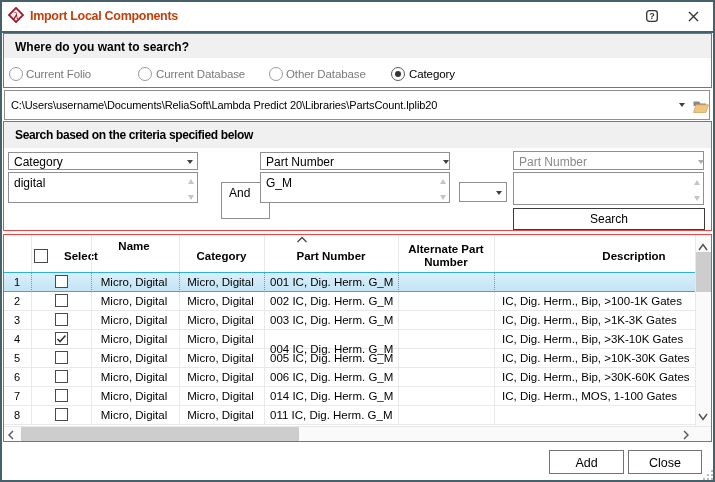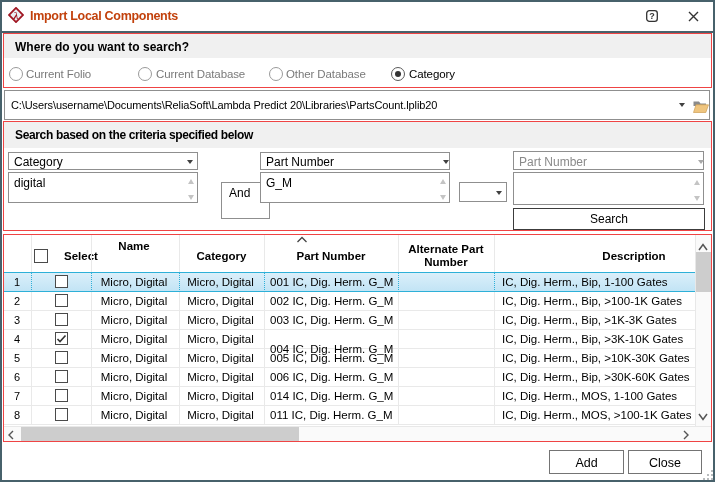--- a/index.html
+++ b/index.html
@@ -127,21 +127,20 @@
   <div class="colline" style="left:394px; top:0; height:190px;"></div>
   <div class="colline" style="left:490px; top:0; height:190px;"></div>
 
   <div class="abs" style="left:0; top:37px; width:692px; height:20px; background:linear-gradient(#dbeffa,#c2e4f5); border-top:1px solid #2eb0d8; border-bottom:1px solid #2eb0d8;"></div>
 
   <div class="cell" style="left:0; top:41px; width:26px; text-align:center; font-size:11px;">1</div>
 <div class="cb" style="left:51px; top:40px;"></div>
 <div class="cell" style="left:86px; top:41px; width:88px; text-align:center;">Micro, Digital</div>
 <div class="cell" style="left:174px; top:41px; width:85px; text-align:center;">Micro, Digital</div>
 <div class="cell" style="left:266px; top:41px;">001 IC, Dig. Herm. G_M</div>
-<div class="cell" style="left:498px; top:41px;">IC, Dig. Herm., Bip, 1-100 Gates</div>
 <div class="rowline" style="left:0; top:75px; width:691px;"></div>
 <div class="cell" style="left:0; top:60px; width:26px; text-align:center; font-size:11px;">2</div>
 <div class="cb" style="left:51px; top:59px;"></div>
 <div class="cell" style="left:86px; top:60px; width:88px; text-align:center;">Micro, Digital</div>
 <div class="cell" style="left:174px; top:60px; width:85px; text-align:center;">Micro, Digital</div>
 <div class="cell" style="left:266px; top:60px;">002 IC, Dig. Herm. G_M</div>
 <div class="cell" style="left:498px; top:60px;">IC, Dig. Herm., Bip, &gt;100-1K Gates</div>
 <div class="rowline" style="left:0; top:94px; width:691px;"></div>
 <div class="cell" style="left:0; top:79px; width:26px; text-align:center; font-size:11px;">3</div>
 <div class="cb" style="left:51px; top:78px;"></div>
@@ -179,21 +178,20 @@
 <div class="cell" style="left:86px; top:155px; width:88px; text-align:center;">Micro, Digital</div>
 <div class="cell" style="left:174px; top:155px; width:85px; text-align:center;">Micro, Digital</div>
 <div class="cell" style="left:266px; top:155px;">014 IC, Dig. Herm. G_M</div>
 <div class="cell" style="left:498px; top:155px;">IC, Dig. Herm., MOS, 1-100 Gates</div>
 <div class="rowline" style="left:0; top:189px; width:691px;"></div>
 <div class="cell" style="left:0; top:174px; width:26px; text-align:center; font-size:11px;">8</div>
 <div class="cb" style="left:51px; top:173px;"></div>
 <div class="cell" style="left:86px; top:174px; width:88px; text-align:center;">Micro, Digital</div>
 <div class="cell" style="left:174px; top:174px; width:85px; text-align:center;">Micro, Digital</div>
 <div class="cell" style="left:266px; top:174px;">011 IC, Dig. Herm. G_M</div>
-<div class="cell" style="left:498px; top:174px;">IC, Dig. Herm., MOS, &gt;100-1K Gates</div>
   <div class="abs" style="left:27px; top:38px; width:1px; height:19px; background-image:linear-gradient(#2eb0d8 50%, rgba(0,0,0,0) 50%); background-size:1px 2px;"></div>
     <div class="abs" style="left:87px; top:38px; width:1px; height:19px; background-image:linear-gradient(#2eb0d8 50%, rgba(0,0,0,0) 50%); background-size:1px 2px;"></div>
     <div class="abs" style="left:175px; top:38px; width:1px; height:19px; background-image:linear-gradient(#2eb0d8 50%, rgba(0,0,0,0) 50%); background-size:1px 2px;"></div>
     <div class="abs" style="left:260px; top:38px; width:1px; height:19px; background-image:linear-gradient(#2eb0d8 50%, rgba(0,0,0,0) 50%); background-size:1px 2px;"></div>
     <div class="abs" style="left:394px; top:38px; width:1px; height:19px; background-image:linear-gradient(#2eb0d8 50%, rgba(0,0,0,0) 50%); background-size:1px 2px;"></div>
     <div class="abs" style="left:490px; top:38px; width:1px; height:19px; background-image:linear-gradient(#2eb0d8 50%, rgba(0,0,0,0) 50%); background-size:1px 2px;"></div>
 
   <div class="abs" style="left:691px; top:0; width:17px; height:191px; background:#fafafa; border-left:1px solid #e8e8e8;"></div>
   <div class="abs" style="left:692px; top:17px; width:16px; height:40px; background:#cdcdcd;"></div>
   <svg class="abs" style="left:694px; top:8px;" width="10" height="8" viewBox="0 0 10 8">

